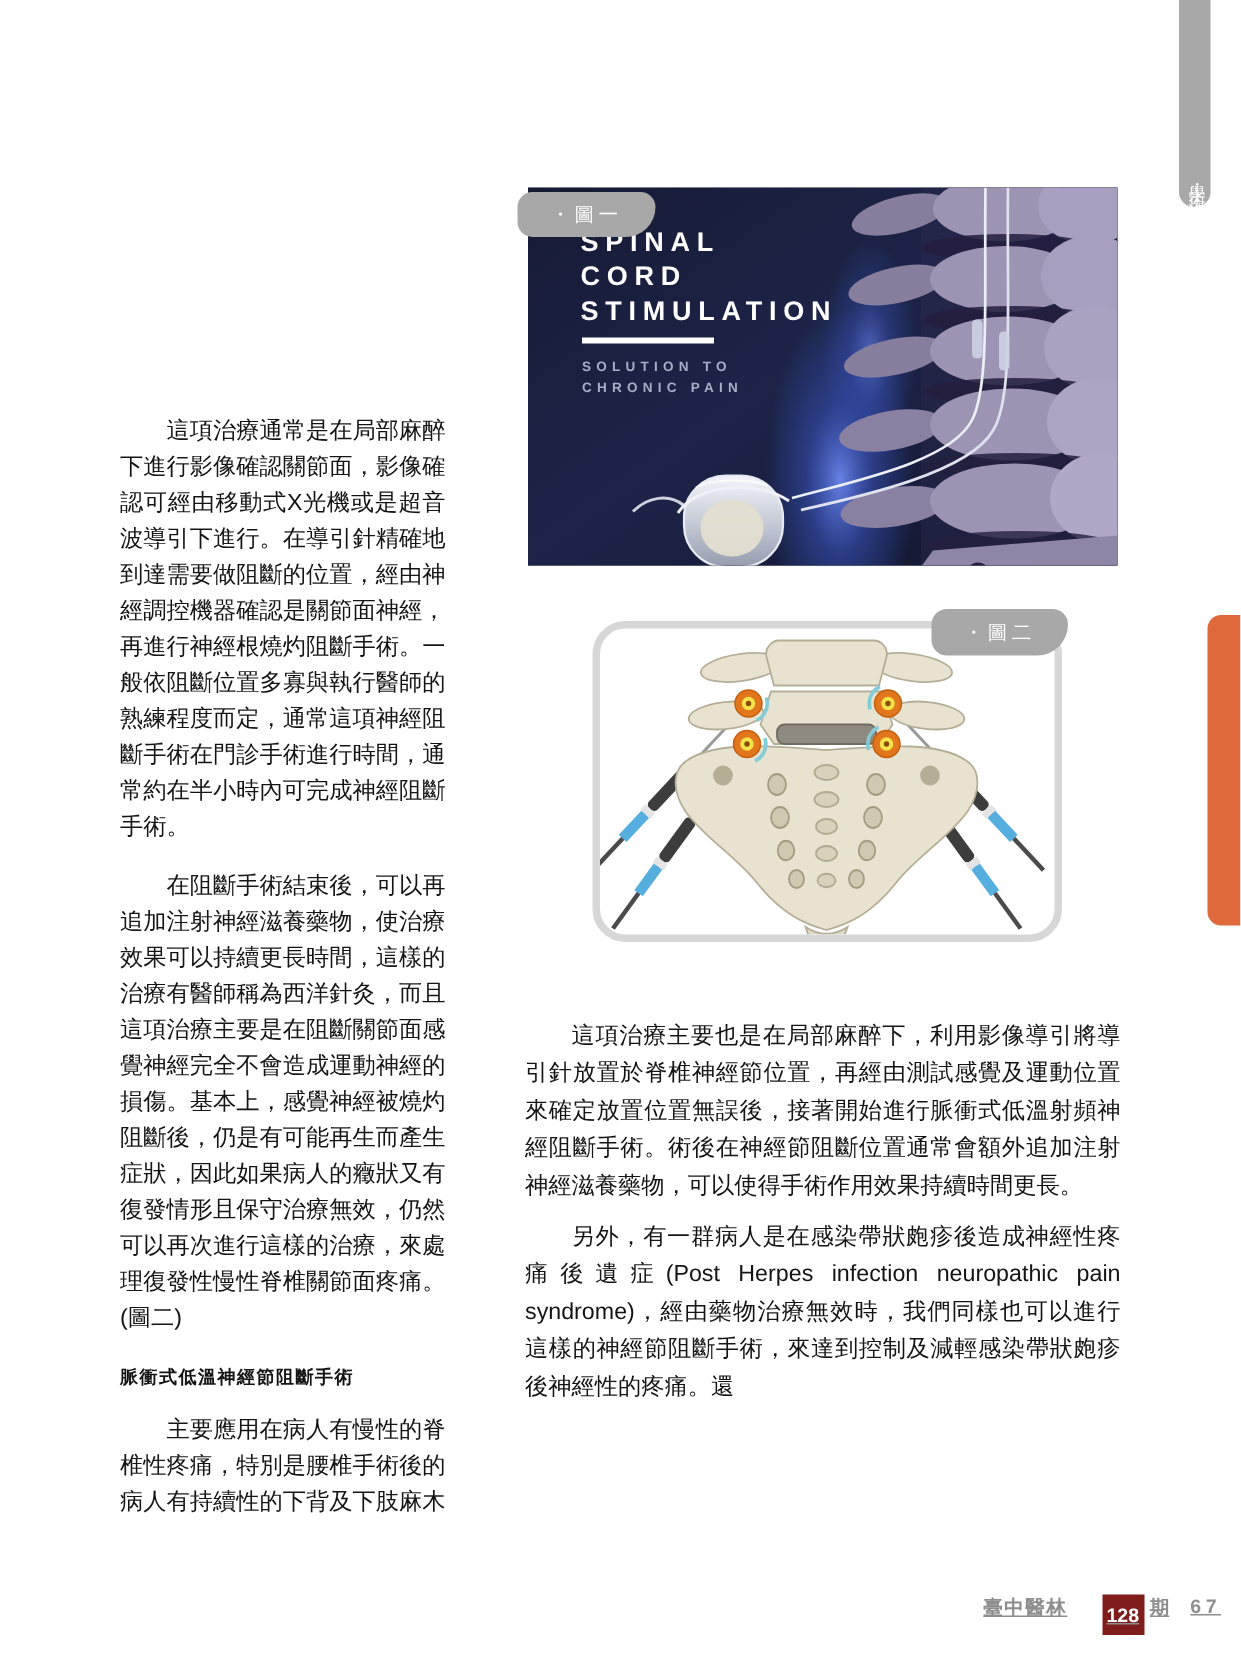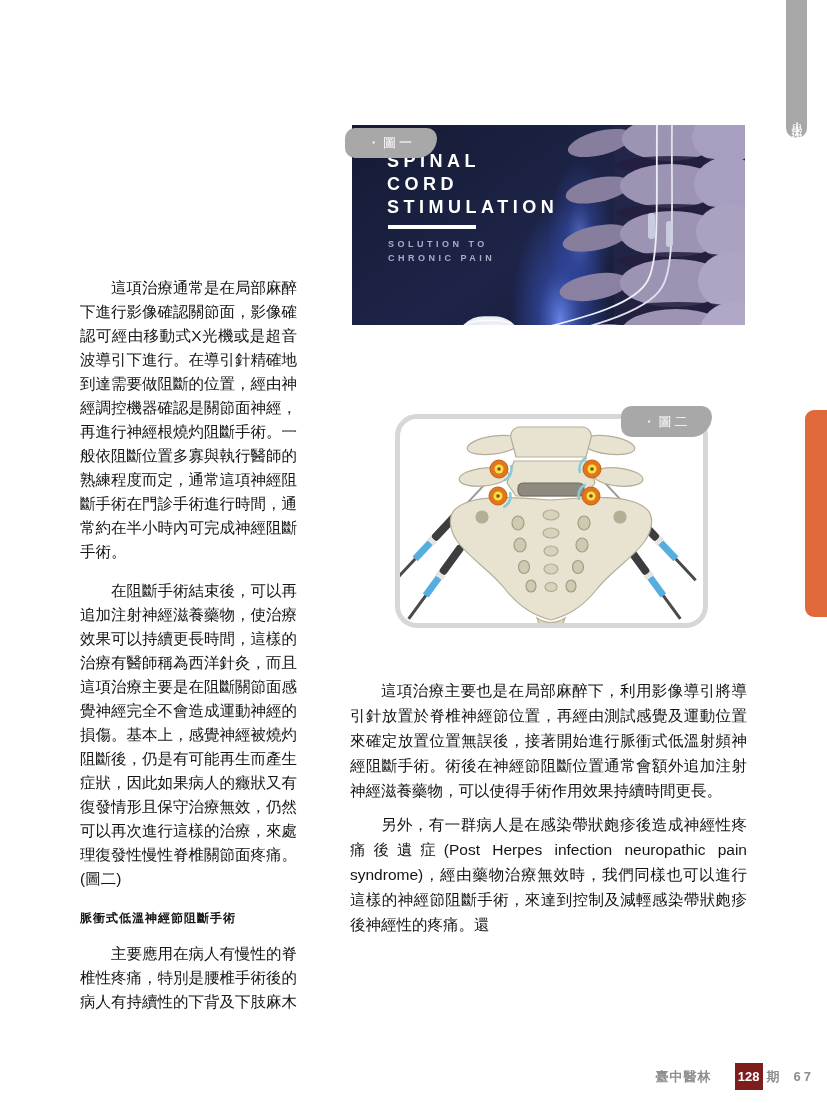--- a/index.html
+++ b/index.html
@@ -28,40 +28,40 @@
   #right-col p{margin-bottom:9px;}
   .sec-heading{font-size:12px;font-weight:bold;margin:4px 0 12px 0;letter-spacing:1px;text-indent:0;}
   
   .fig-tab{
     position:absolute;background:#a8a8a8;color:#fff;display:flex;align-items:center;justify-content:center;
     font-size:13px;letter-spacing:3px;border-radius:15px 15px 30px 15px;z-index:5;
   }
   #fig1-tab{left:345px;top:107px;width:92px;height:30px;margin-top:21px;}
   #fig2-tab{left:621px;top:406px;width:91px;height:31px;}
   
-  #figure1{position:absolute;left:352px;top:125px;width:393px;height:200px;background:#171d38;overflow:hidden;}
+  #figure1{position:absolute;left:352px;top:125px;width:393px;height:252px;background:#171d38;overflow:hidden;}
   #figure1 svg{position:absolute;left:0;top:0;}
   .f1-title{
     position:absolute;left:35px;top:25px;color:#ffffff;font-weight:bold;font-size:18px;
     letter-spacing:4.5px;line-height:23px;z-index:2;
   }
   .f1-underline{position:absolute;left:36px;top:100px;width:88px;height:4px;background:#ffffff;z-index:2;}
   .f1-sub{
     position:absolute;left:36px;top:113px;color:#a7aec9;font-weight:bold;font-size:9px;
     letter-spacing:3.5px;line-height:13.5px;z-index:2;
   }
   
   #figure2{
     position:absolute;left:395px;top:414px;width:313px;height:214px;background:#ffffff;
     border:5px solid #d7d7d7;border-radius:22px;box-sizing:border-box;overflow:hidden;z-index:2;
   }
   
   .footer{
-    position:absolute;right:13px;bottom:13px;display:flex;align-items:center;
-    color:#8e8e8e;font-size:13px;font-weight:bold;
+    position:absolute;right:13px;bottom:13px;display:flex;align-items:flex-start;
+    color:#8e8e8e;font-size:13px;font-weight:bold;text-decoration:underline;
   }
   .footer .journal{letter-spacing:1px;}
   .footer .issue-box{
     background:#7f1d1d;color:#ffffff;margin-left:23px;min-width:28px;height:27px;
     display:flex;align-items:center;justify-content:center;font-size:13px;
   }
   .footer .issue-unit{margin-left:4px;}
   .footer .page-num{margin-left:14px;letter-spacing:3px;}
 </style>
 </head>

